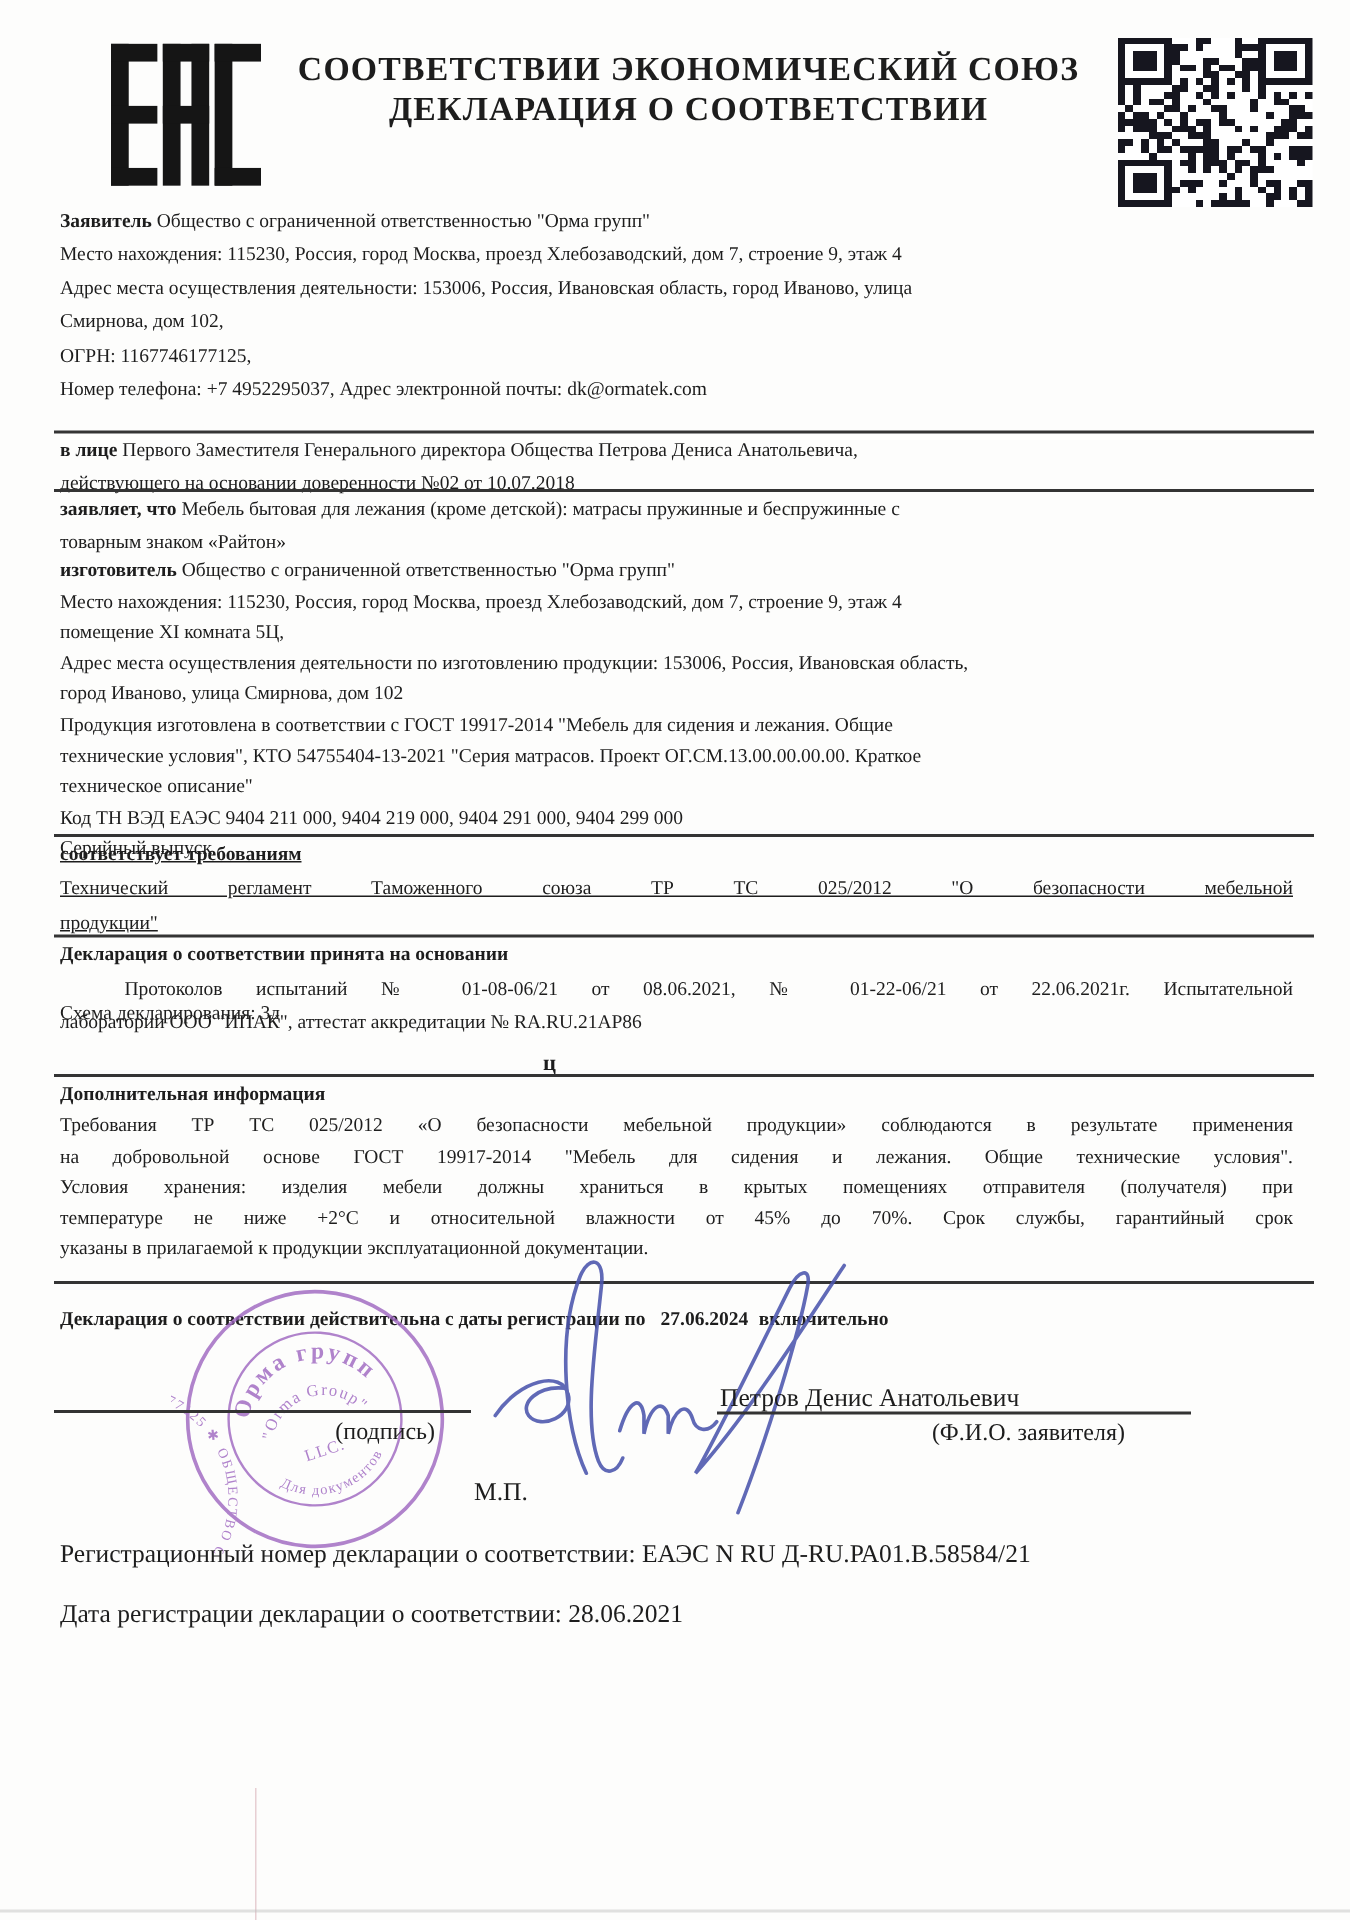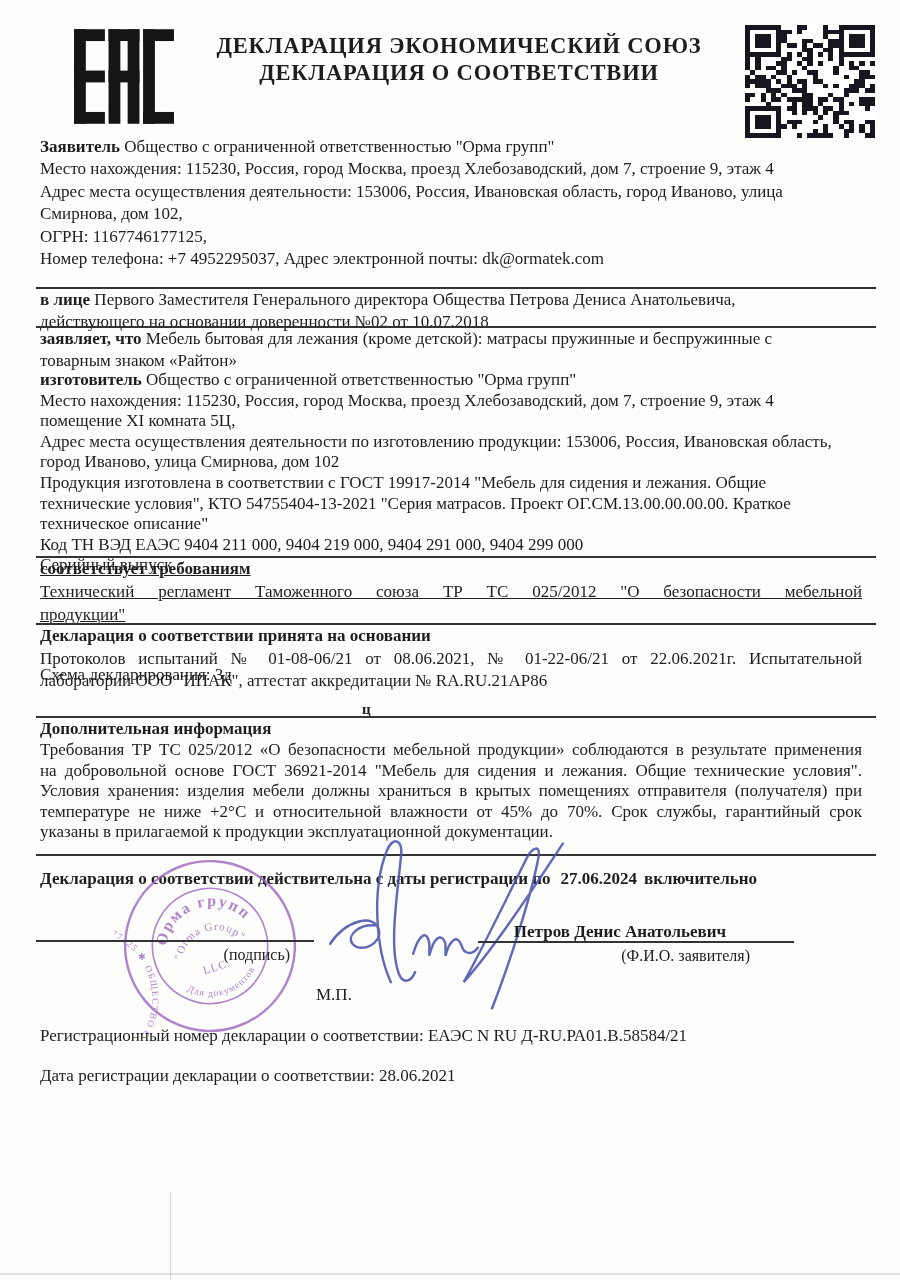--- a/index.html
+++ b/index.html
@@ -5,32 +5,32 @@
   html,body{margin:0;padding:0;background:#e9e9e9;}
   .page{
     position:relative;width:900px;height:1280px;margin:0 auto;
     background:#fdfdfc;overflow:hidden;
     font-family:"Liberation Serif","DejaVu Serif",serif;
     color:#1d1d1d;
     --stamp:#9d65c0;
     --sig:#4b55ad;
   }
   .abs{position:absolute;}
-  .sec{position:absolute;left:40px;width:822px;font-size:17px;}
+  .sec{position:absolute;left:40px;width:822px;font-size:13px;}
   .line{white-space:nowrap;}
   .just{text-align:justify;text-align-last:justify;white-space:normal;}
   b{font-weight:bold;}
   .hr{position:absolute;left:36px;width:840px;border-top:2px solid #343434;}
   
   .title-wrap{position:absolute;left:176px;top:32px;width:566px;text-align:center;}
   .title-line{font-size:22.5px;font-weight:bold;letter-spacing:0.8px;line-height:27px;}
   
   .sigline{position:absolute;border-top:2px solid #333;}
   .caption{position:absolute;font-size:16px;text-align:right;}
-  .fio-name{position:absolute;font-size:17px;text-align:center;font-weight:bold;}
+  .fio-name{position:absolute;font-size:17px;text-align:left;}
   .bold-line{font-weight:bold;}
   .reg{position:absolute;left:40px;width:822px;font-size:17px;font-weight:normal;white-space:nowrap;}
   .artifact-v{position:absolute;width:1px;background:rgba(214,170,176,0.55);}
   .artifact-h{position:absolute;height:2px;background:rgba(188,188,188,0.45);}
   .scan-letter{position:absolute;font-size:15px;font-weight:bold;}
   svg text{font-family:"Liberation Serif","DejaVu Serif",serif;}
 </style>
 </head>
 <body>
 
@@ -46,21 +46,21 @@
         <rect x="59" y="0" width="13" height="104"></rect>
       <rect x="38" y="0" width="34" height="13"></rect>
         <rect x="38" y="45.5" width="34" height="13"></rect>
       <rect x="76" y="0" width="13" height="104"></rect>
         <rect x="76" y="0" width="34" height="13"></rect>
       <rect x="76" y="91" width="34" height="13"></rect>
     </g>
   </svg>
 
   <div class="title-wrap">
-    <div class="title-line">ДЕКЛАРАЦИЯ ЭКОНОМИЧЕСКИЙ СОЮЗ</div>
+    <div class="title-line">СООТВЕТСТВИИ ЭКОНОМИЧЕСКИЙ СОЮЗ</div>
     <div class="title-line">ДЕКЛАРАЦИЯ О СООТВЕТСТВИИ</div>
   </div>
 
   <svg class="abs" id="qr-svg" style="left:745px;top:25px;width:130px;height:113px" viewBox="0 0 25 25" preserveAspectRatio="none" shape-rendering="crispEdges">
     <g id="qr-modules">
         <rect x="0" y="0" width="25" height="25" fill="#ffffff"></rect>
         <rect x="0" y="0" width="7" height="7" fill="#16161f"></rect>
         <rect x="1" y="1" width="5" height="5" fill="#fff"></rect>
         <rect x="2" y="2" width="3" height="3" fill="#16161f"></rect>
         <rect x="18" y="0" width="7" height="7" fill="#16161f"></rect>
@@ -310,35 +310,35 @@
 
   <div class="sec" style="top:558px;line-height:21px;text-decoration:underline;">
     <div class="line bold-line">соответствует требованиям</div>
     <div class="just" style="margin-top:2px;line-height:22.5px;">Технический регламент Таможенного союза ТР ТС 025/2012 "О безопасности мебельной</div>
     <div class="line" style="line-height:22.5px;">продукции"</div>
   </div>
   <div class="hr" style="top:623px"></div>
 
   <div class="sec" style="top:625px;line-height:21px;">
     <div class="line bold-line">Декларация о соответствии принята на основании</div>
-    <div class="just" style="margin-top:2px;line-height:21.5px;">Протоколов испытаний № 01-08-06/21 от 08.06.2021, № 01-22-06/21 от 22.06.2021г. Испытательной</div>
+    <div class="just" style="margin-top:2px;line-height:21.5px;margin-left:43px;">Протоколов испытаний № 01-08-06/21 от 08.06.2021, № 01-22-06/21 от 22.06.2021г. Испытательной</div>
     <div class="line" style="line-height:21.5px;">лаборатории ООО "ИПАК", аттестат аккредитации № RA.RU.21АР86</div>
   </div>
 
   <div class="sec" style="top:664px;line-height:21px;">
     <div class="line">Схема декларирования: 3д</div>
   </div>
   <div class="hr" style="top:716px"></div>
   <div class="scan-letter" style="left:362px;top:701px;">ц</div>
 
   <div class="sec" style="top:718px;line-height:21px;">
     <div class="line bold-line">Дополнительная информация</div>
     <div style="margin-top:1px;line-height:20.6px;">
       <div class="just">Требования ТР ТС 025/2012 «О безопасности мебельной продукции» соблюдаются в результате применения</div>
-      <div class="just">на добровольной основе ГОСТ 36921-2014 "Мебель для сидения и лежания. Общие технические условия".</div>
+      <div class="just">на добровольной основе ГОСТ 19917-2014 "Мебель для сидения и лежания. Общие технические условия".</div>
       <div class="just">Условия хранения: изделия мебели должны храниться в крытых помещениях отправителя (получателя) при</div>
       <div class="just">температуре не ниже +2°С и относительной влажности от 45% до 70%. Срок службы, гарантийный срок</div>
       <div class="line">указаны в прилагаемой к продукции эксплуатационной документации.</div>
     </div>
   </div>
   <div class="hr" style="top:854px"></div>
 
   <div class="sec bold-line" style="top:868px;line-height:21px;white-space:nowrap;">
     <span>Декларация о соответствии действительна с даты регистрации по</span><span style="margin-left:10px;">27.06.2024</span><span style="margin-left:7px;">включительно</span>
   </div>

